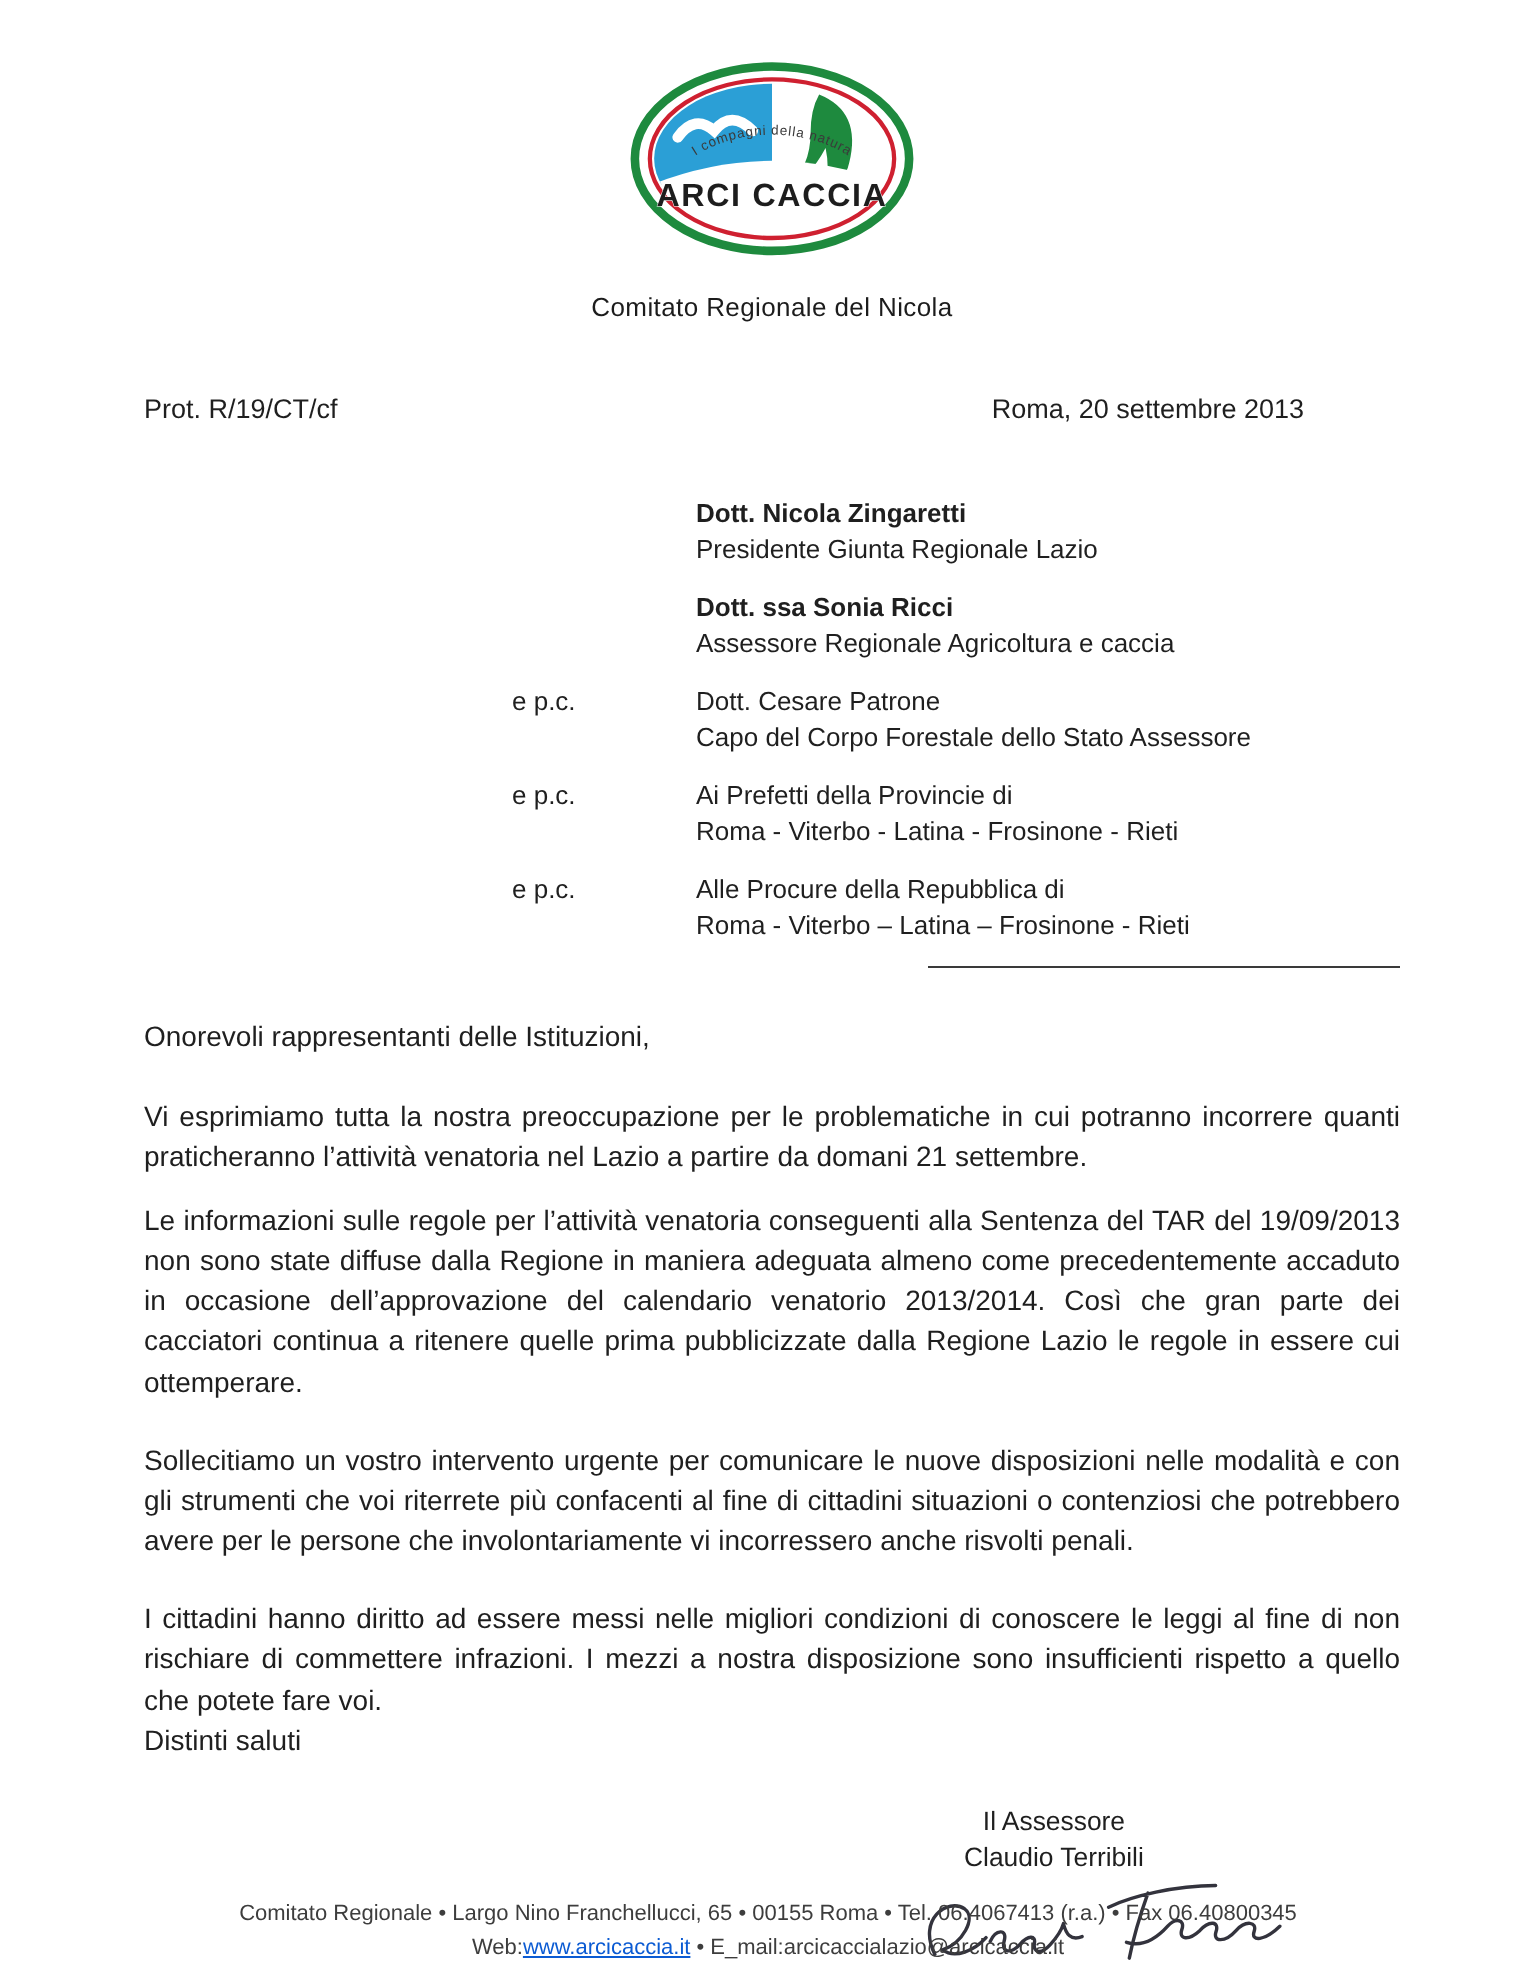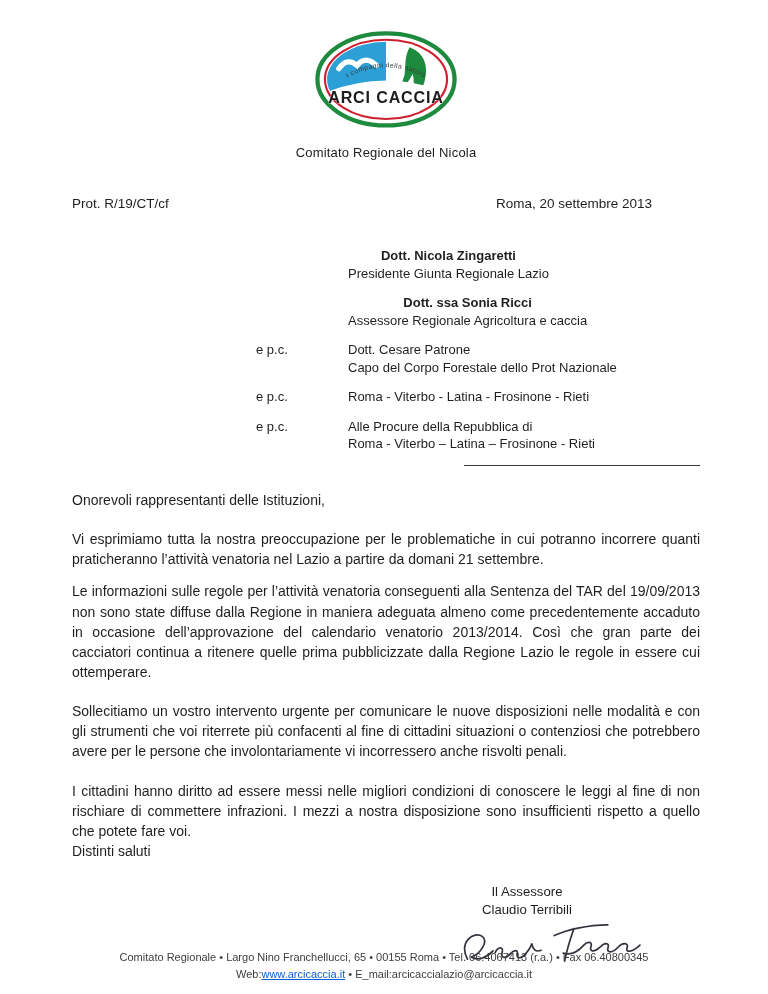--- a/index.html
+++ b/index.html
@@ -12,21 +12,21 @@
   .letterhead{text-align:center;}
   .logo-wrap{display:inline-block;line-height:0;}
   .committee{font-size:13px;margin-top:8px;color:#1c1c1c;letter-spacing:.2px;}
   
   .meta-row{display:flex;margin-top:36px;font-size:13.5px;}
   .meta-row .date{margin-left:auto;margin-right:48px;}
   
   .recipients{margin-top:36px;font-size:13px;line-height:1.35;}
   .recipient-row{display:flex;margin-left:184px;margin-bottom:12px;}
   .recipient-row .cc{width:92px;flex-shrink:0;}
-  .recipient-row .who .name.bold{font-weight:bold;text-align:center;}
+  .recipient-row .who .name.bold{font-weight:bold;}
   .divider{width:236px;margin:2px 0 0 auto;border:none;border-top:1.4px solid #3a3a3a;}
   
   .letter-body{margin-top:24px;font-size:14px;line-height:1.44;}
   .letter-body p{margin:0;}
   .letter-body .salutation{margin-bottom:19px;}
   .letter-body .just{text-align:justify;margin-top:12px;}
   .letter-body .gap{margin-top:19px;}
   .closing{margin-top:19px;}
   
   .signature-block{margin-top:22px;margin-left:410px;font-size:13.2px;line-height:1.35;}
@@ -97,27 +97,28 @@
       <span class="who">
         <div class="name bold">Dott. ssa Sonia Ricci</div>
         <div class="role">Assessore Regionale Agricoltura e caccia</div>
       </span>
     </div>
 
     <div class="recipient-row">
       <span class="cc">e p.c.</span>
       <span class="who">
         <div class="name">Dott. Cesare Patrone</div>
-        <div class="role">Capo del Corpo Forestale dello Prot Nazionale</div>
+        <div class="role">Capo del Corpo Forestale dello Stato Assessore</div>
       </span>
     </div>
 
     <div class="recipient-row">
       <span class="cc">e p.c.</span>
       <span class="who">
+        <div class="name">Ai Prefetti della Provincie di</div>
         <div class="role">Roma - Viterbo - Latina - Frosinone - Rieti</div>
       </span>
     </div>
 
     <div class="recipient-row">
       <span class="cc">e p.c.</span>
       <span class="who">
         <div class="name">Alle Procure della Repubblica di</div>
         <div class="role">Roma - Viterbo – Latina – Frosinone - Rieti</div>
       </span>

